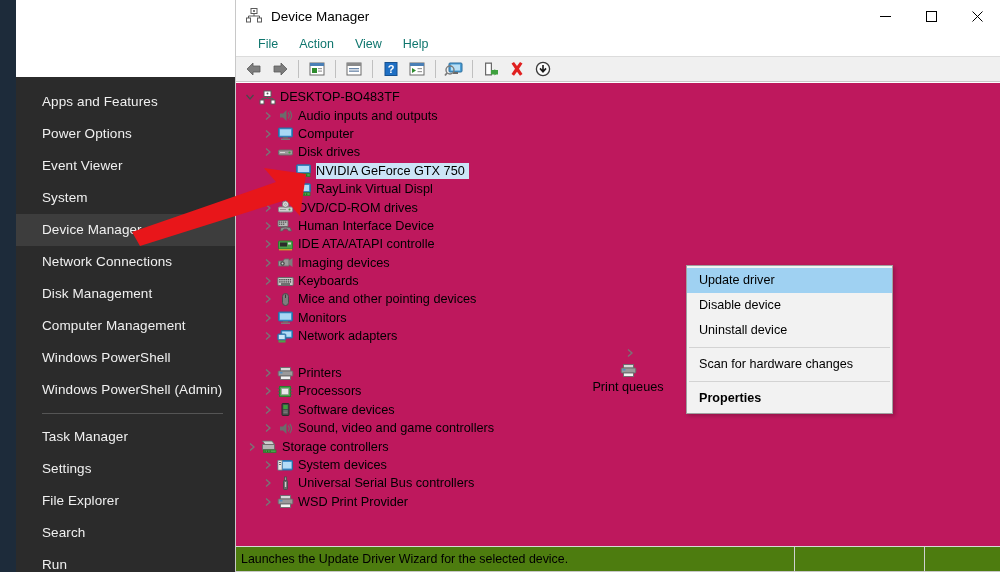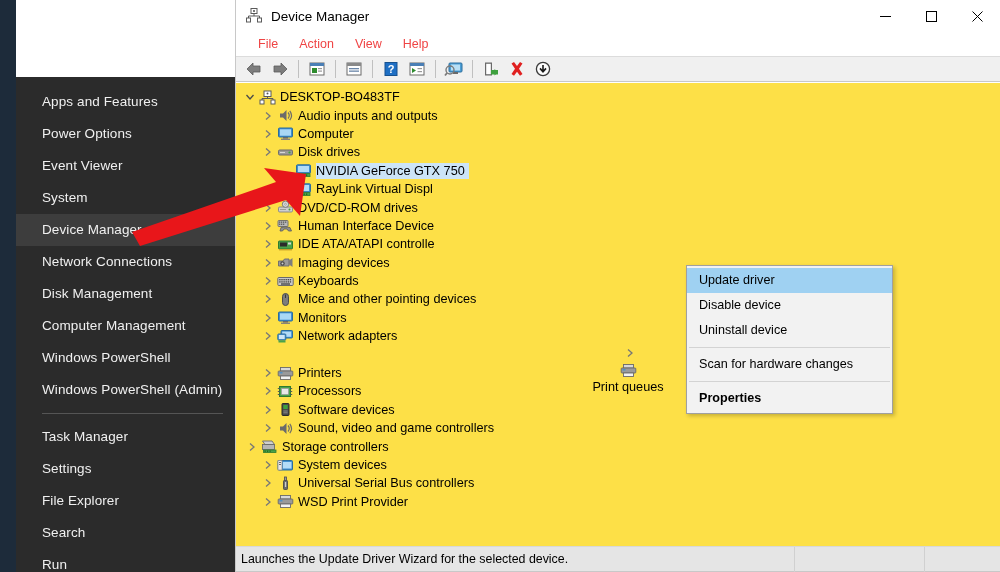--- a/index.html
+++ b/index.html
@@ -67,41 +67,41 @@
     display: flex; align-items: center; justify-content: center;
     font-size: 12px; color: #000000;
   }
 
   .dm-menubar {
     height: 24px; display: flex; align-items: center;
     padding-left: 12px; gap: 1px; flex: 0 0 auto;
     background: #ffffff;
   }
   .menu-item {
-    font-size: 12.5px; color: #ef4444;
+    font-size: 12.5px; color: #0f766e;
     padding: 3px 10px;
   }
 
   .dm-toolbar {
     height: 26px; background: #f0f0f0;
     border-top: 1px solid #dcdcdc;
     border-bottom: 1px solid #c8c8c8;
     display: flex; align-items: center;
     padding-left: 6px; gap: 2px; flex: 0 0 auto;
   }
   .tb-btn {
     width: 24px; height: 22px;
     display: flex; align-items: center; justify-content: center;
   }
   .tb-sep { width: 1px; height: 18px; background: #c0c0c0; margin: 0 4px; }
 
   
   .dm-body {
     flex: 1 1 auto; position: relative; overflow: hidden;
-    background: #fde047;
+    background: #be185d;
     border-top: 1px solid #ffffff;
   }
   .tree { padding-top: 5px; font-size: 12.7px; color: #000000; }
   .tr {
     height: 18.4px; display: flex; align-items: center;
     white-space: nowrap; position: relative;
   }
   .tr-chev {
     width: 16px; display: flex; align-items: center; justify-content: center;
     flex: 0 0 16px;
@@ -128,21 +128,21 @@
   .ctx-item {
     height: 25px; line-height: 25px;
     padding-left: 12px; white-space: nowrap;
   }
   .ctx-item.highlight { background: #9fd1f2; }
   .ctx-item.bold { font-weight: bold; }
   .ctx-sep { height: 1px; background: #d3d3d3; margin: 4px 2px; }
 
   
   .dm-status {
-    height: 25px; background: #e5e5e5;
+    height: 25px; background: #4d7c0f;
     border-top: 1px solid #d8d8d8;
     display: flex; align-items: center;
     font-size: 12.4px; color: #000000;
     flex: 0 0 auto;
   }
   .st-main { flex: 0 0 558px; padding-left: 5px; }
   .st-pane { border-left: 1px solid #d0d0d0; height: 25px; }
   .st-p1 { flex: 0 0 130px; }
   .st-p2 { flex: 1 1 auto; }
 

